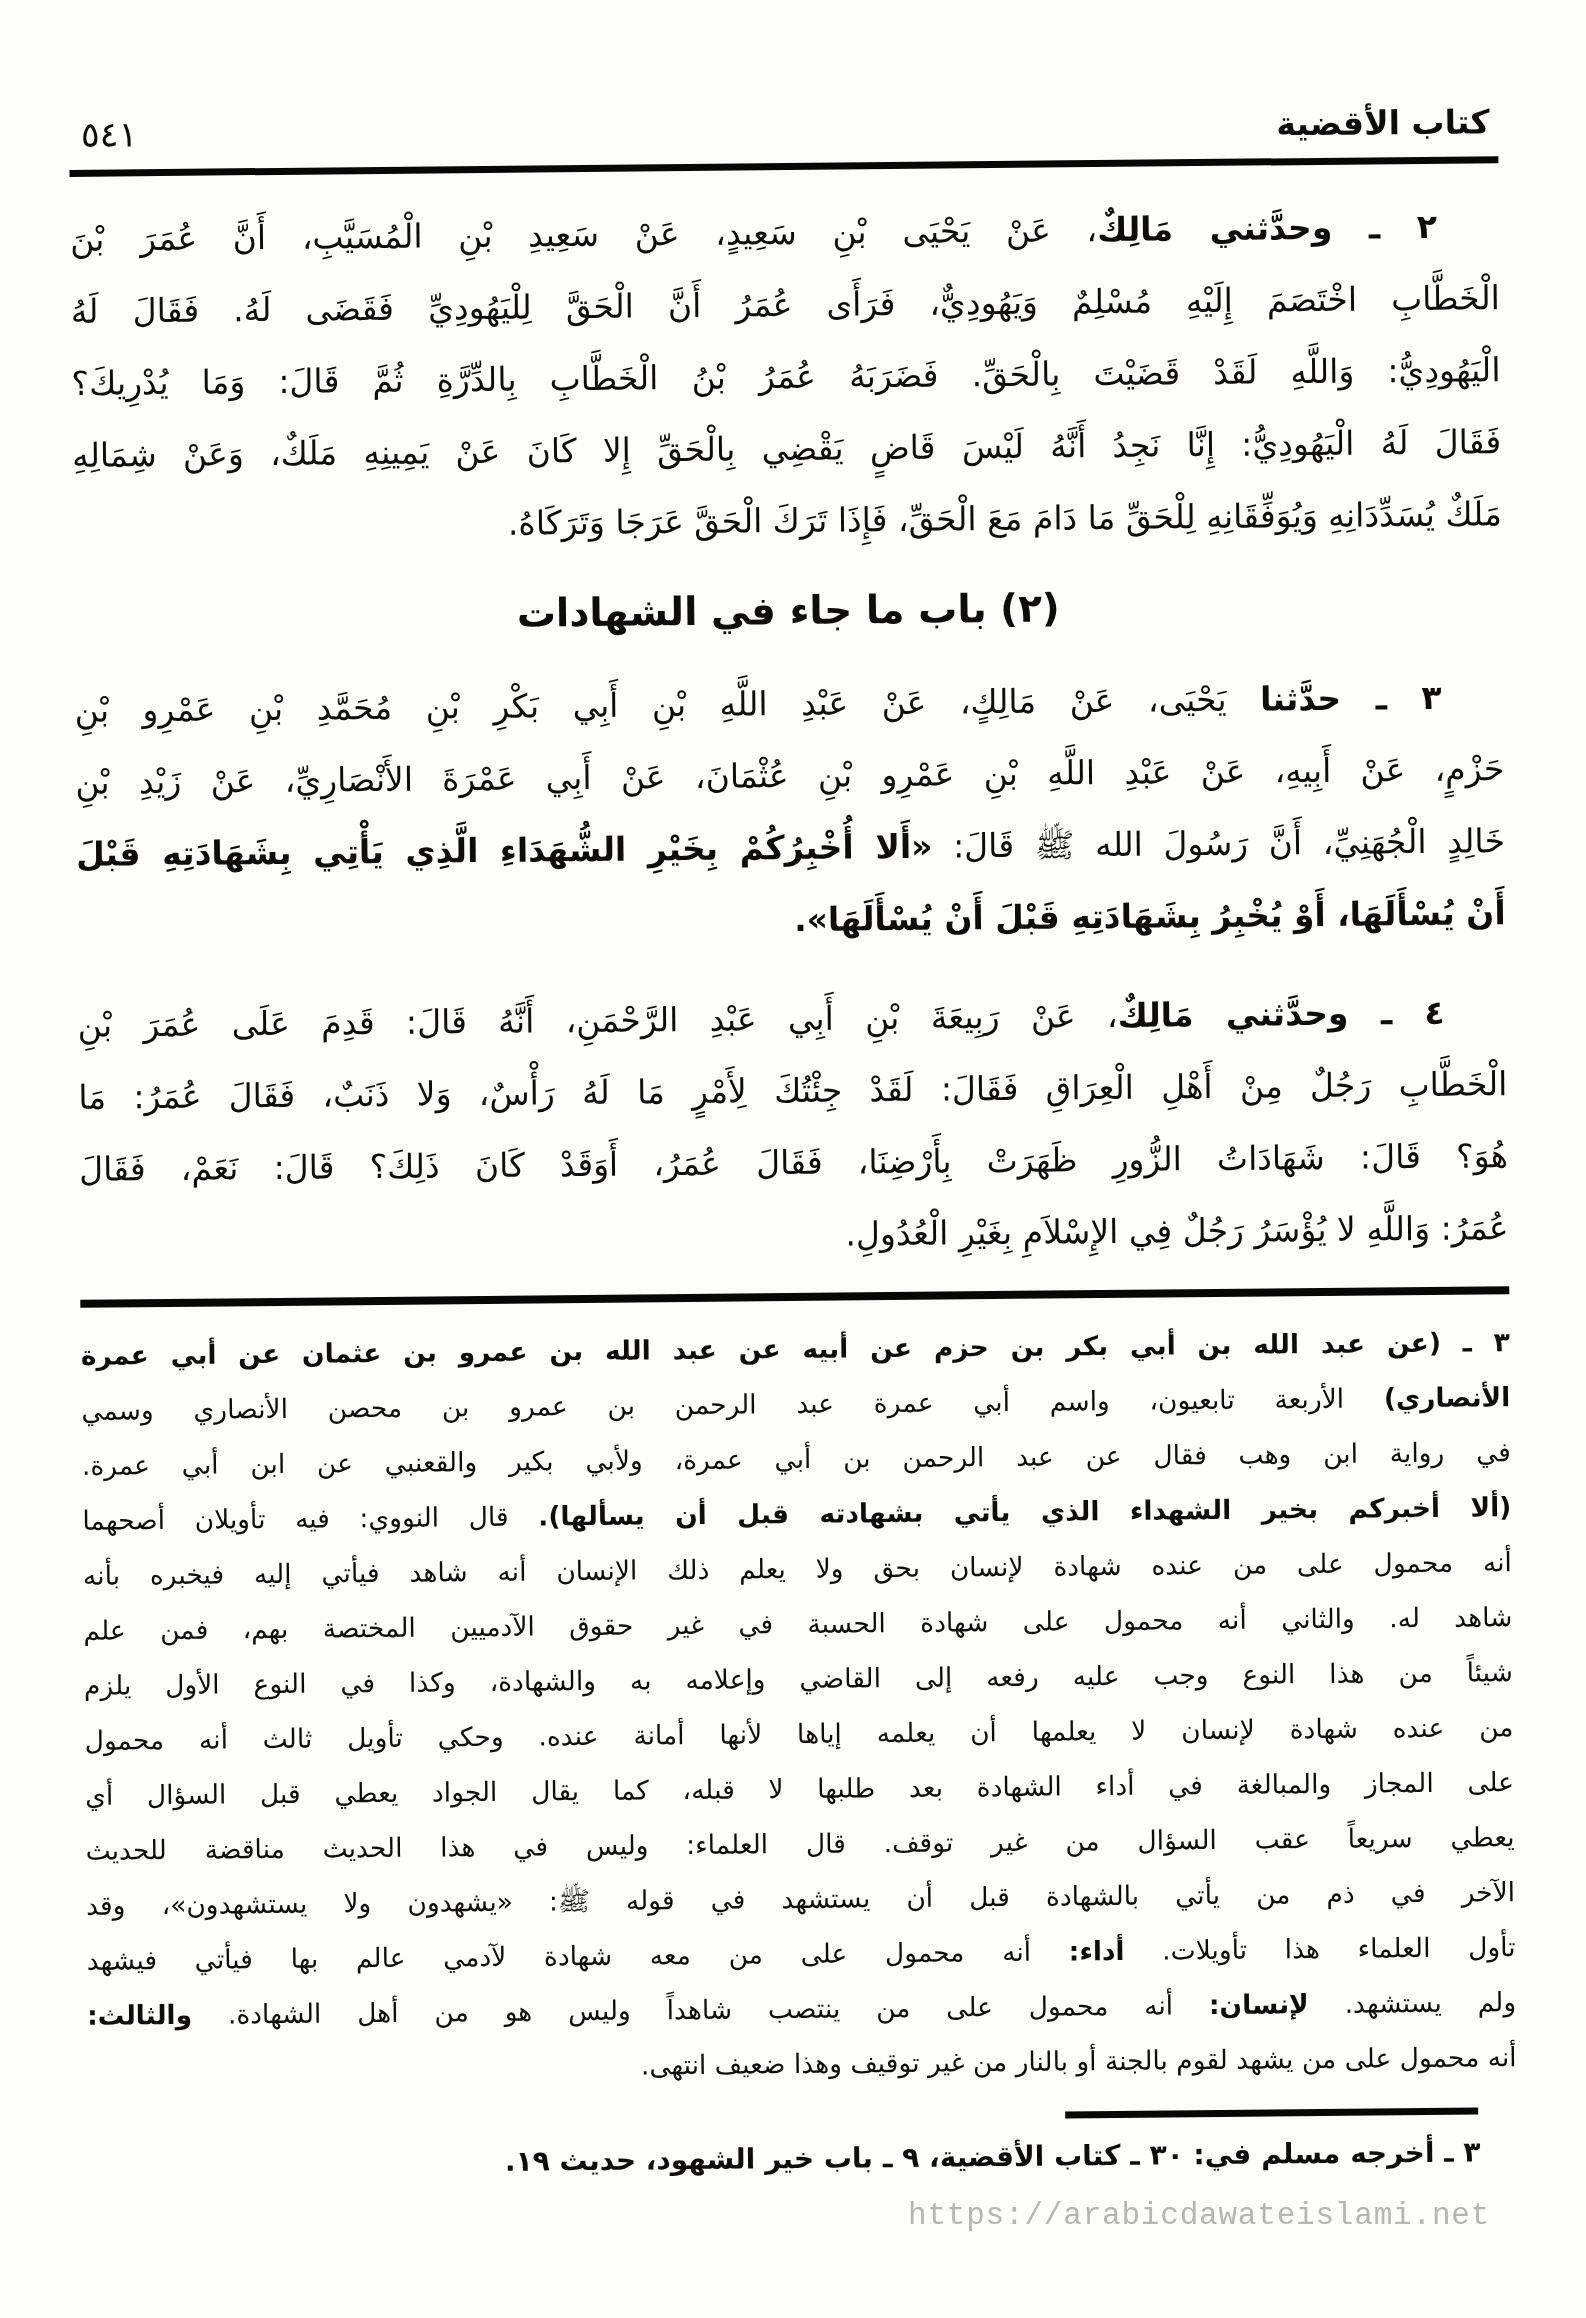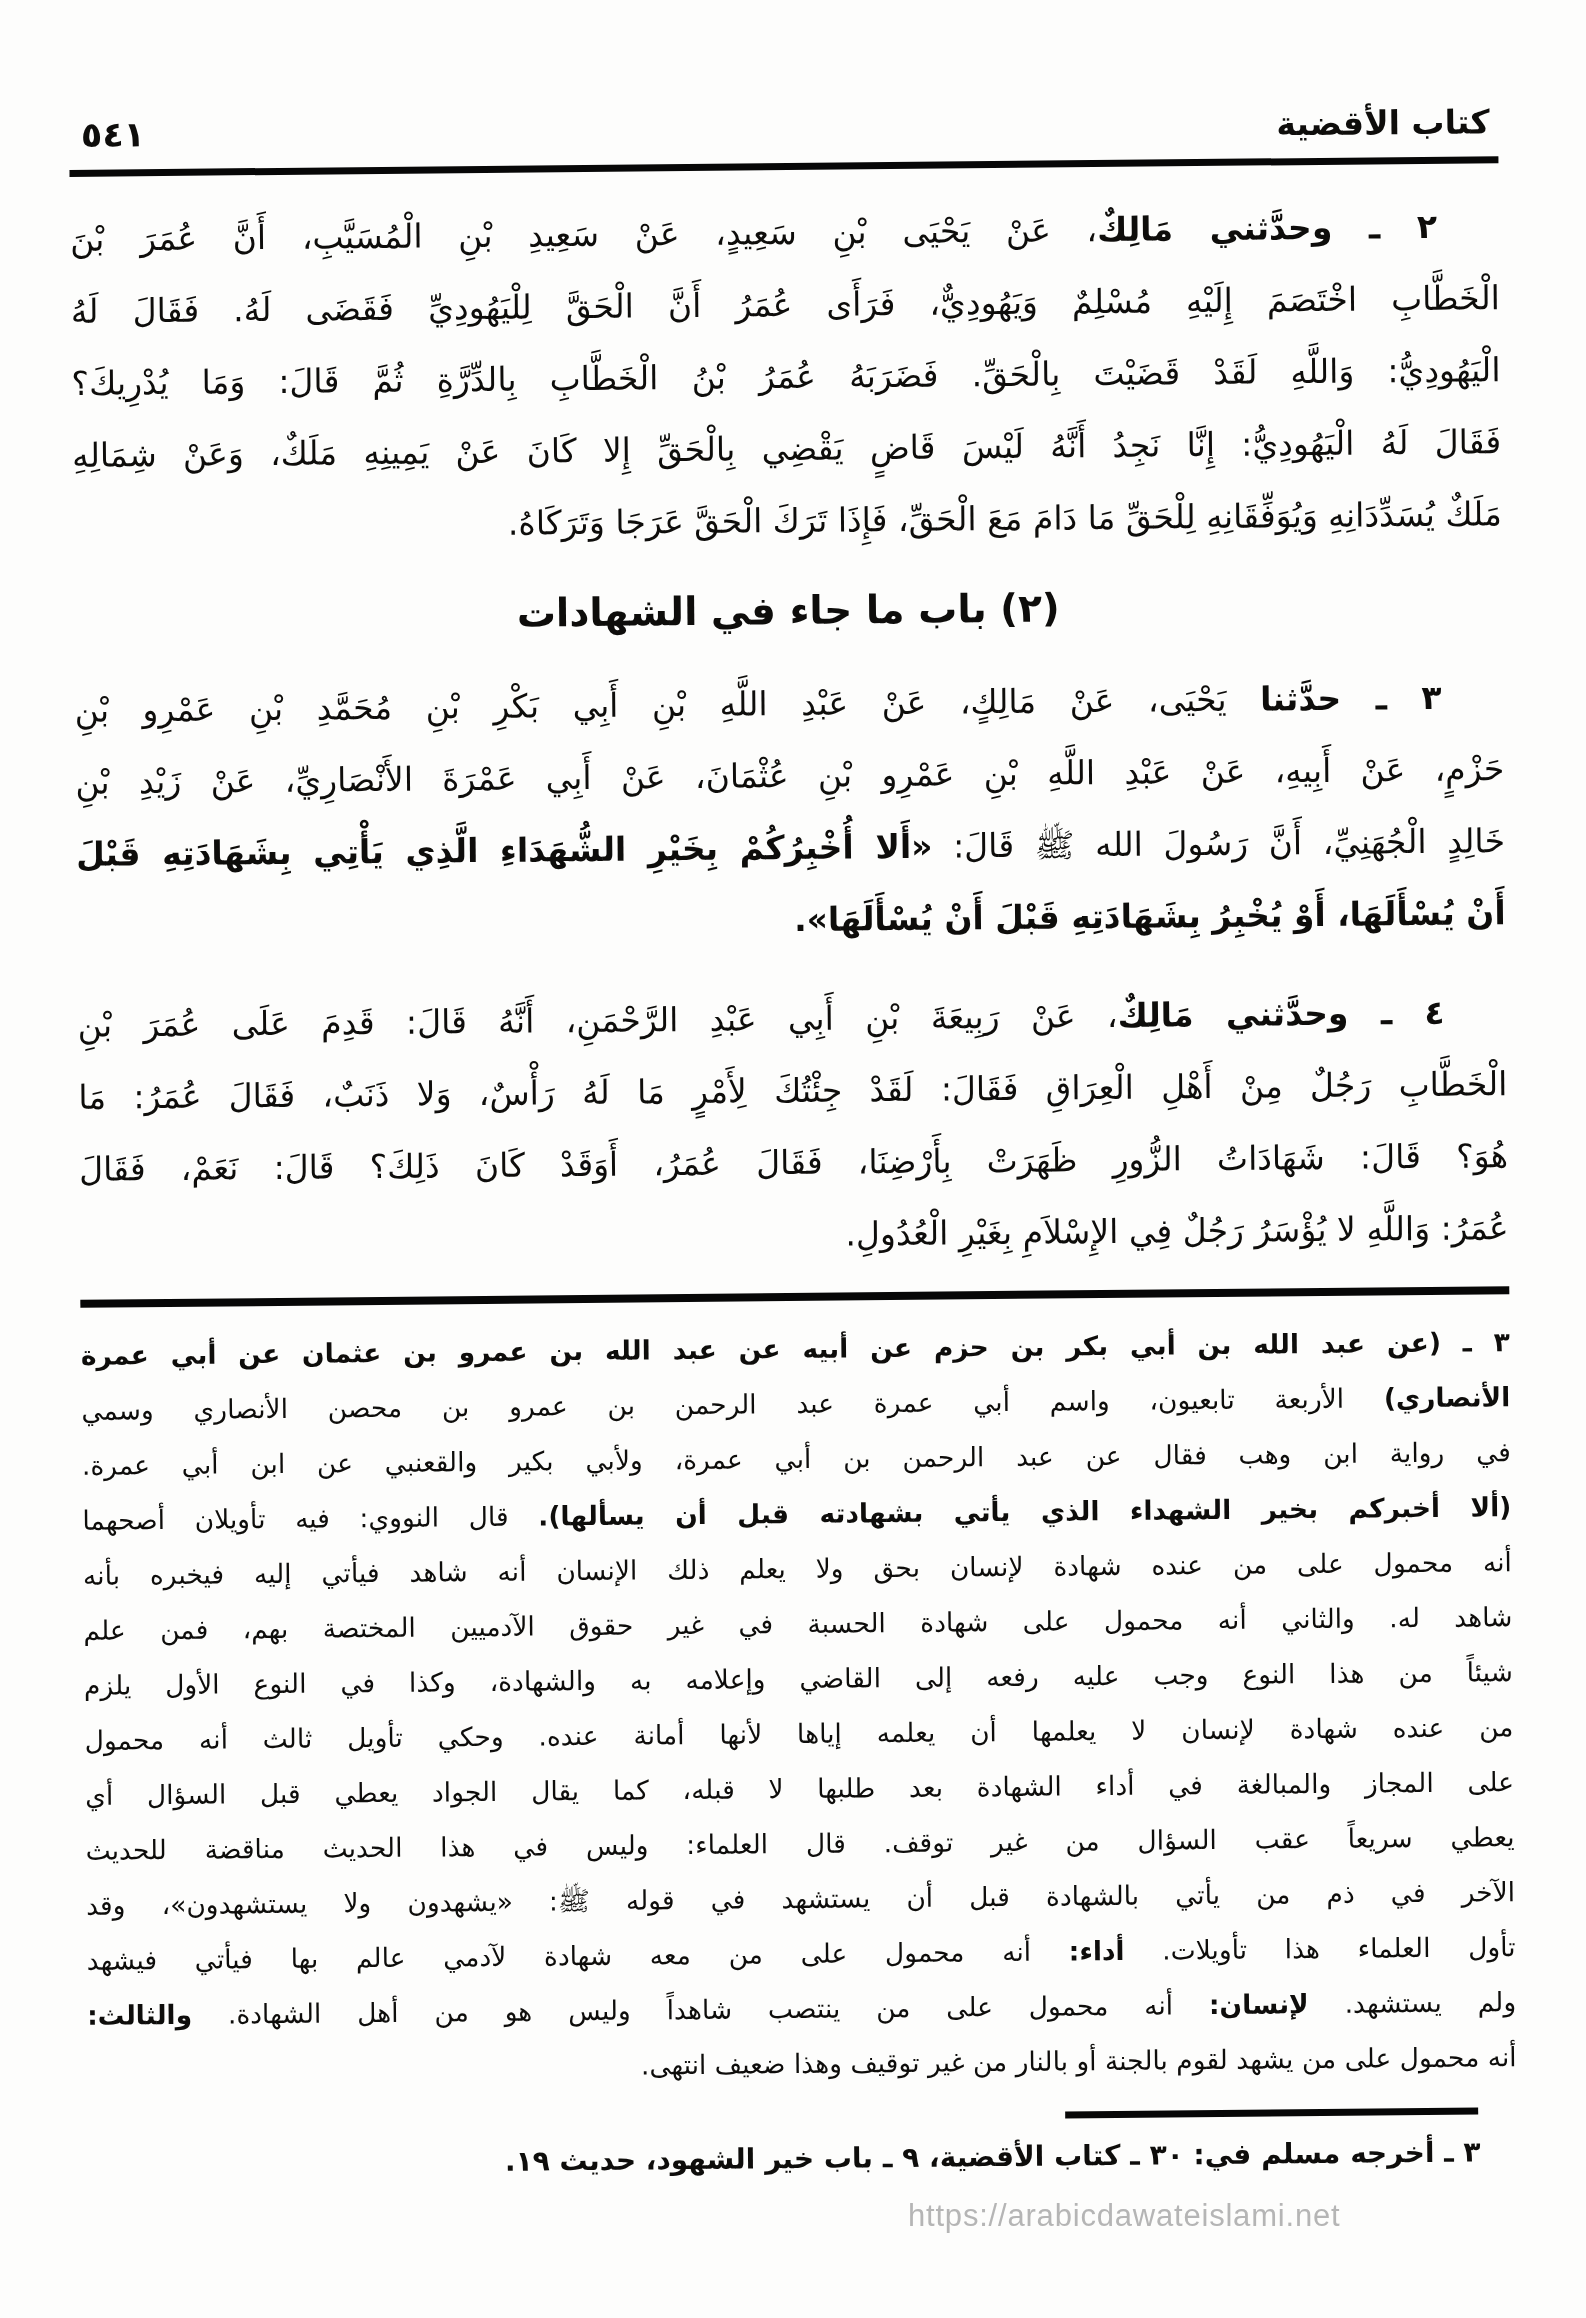--- a/index.html
+++ b/index.html
@@ -10,21 +10,21 @@
     direction:rtl;
   }
   .tilt{
     position:absolute;left:0;top:0;width:1587px;
     transform:rotate(-0.55deg);transform-origin:793px 1160px;
   }
   .content{padding:108px 79px 0 79px;}
 
   .header-row{display:flex;justify-content:space-between;align-items:flex-end;padding:0 8.4px 0 11.8px;}
   .book-title{font-size:33px;font-weight:bold;}
-  .page-num{font-size:35px;font-weight:bold;letter-spacing:2.5px;}
+  .page-num{font-size:35px;font-weight:normal;letter-spacing:2.5px;}
   .rule-main{height:6.7px;background:#070707;margin-top:15px;}
 
   .hadith{font-size:33px;line-height:72px;margin-top:27px;}
   .tline{text-align:justify;text-align-last:justify;}
   .tline.last{text-align-last:auto;}
   .indent-first .tline.first{padding-right:62px;}
   .b{font-weight:bold;}
 
   .heading{font-size:39px;font-weight:bold;text-align:center;margin-top:23.5px;line-height:61px;}
 
@@ -32,21 +32,21 @@
 
   .commentary{font-size:26.5px;line-height:55px;margin-top:20px;}
 
   .rule-short{height:6.7px;background:#070707;width:413px;margin:23.5px 39px 0 auto;}
 
   .footnote{font-size:28px;font-weight:bold;line-height:52px;margin-top:11.8px;padding-right:37px;text-align:right;}
 
   .watermark{
     position:absolute;left:908px;top:2198px;
     direction:ltr;font-size:31px;color:#b5b5b5;letter-spacing:0.8px;
-    font-family:Liberation Sans, sans-serif;
+    font-family:Liberation Mono, monospace;
   }
 </style>
 </head>
 <body>
 
 <div class="tilt">
   <div class="content">
 
     <div class="header-row">
       <div class="book-title">كتاب الأقضية</div>

